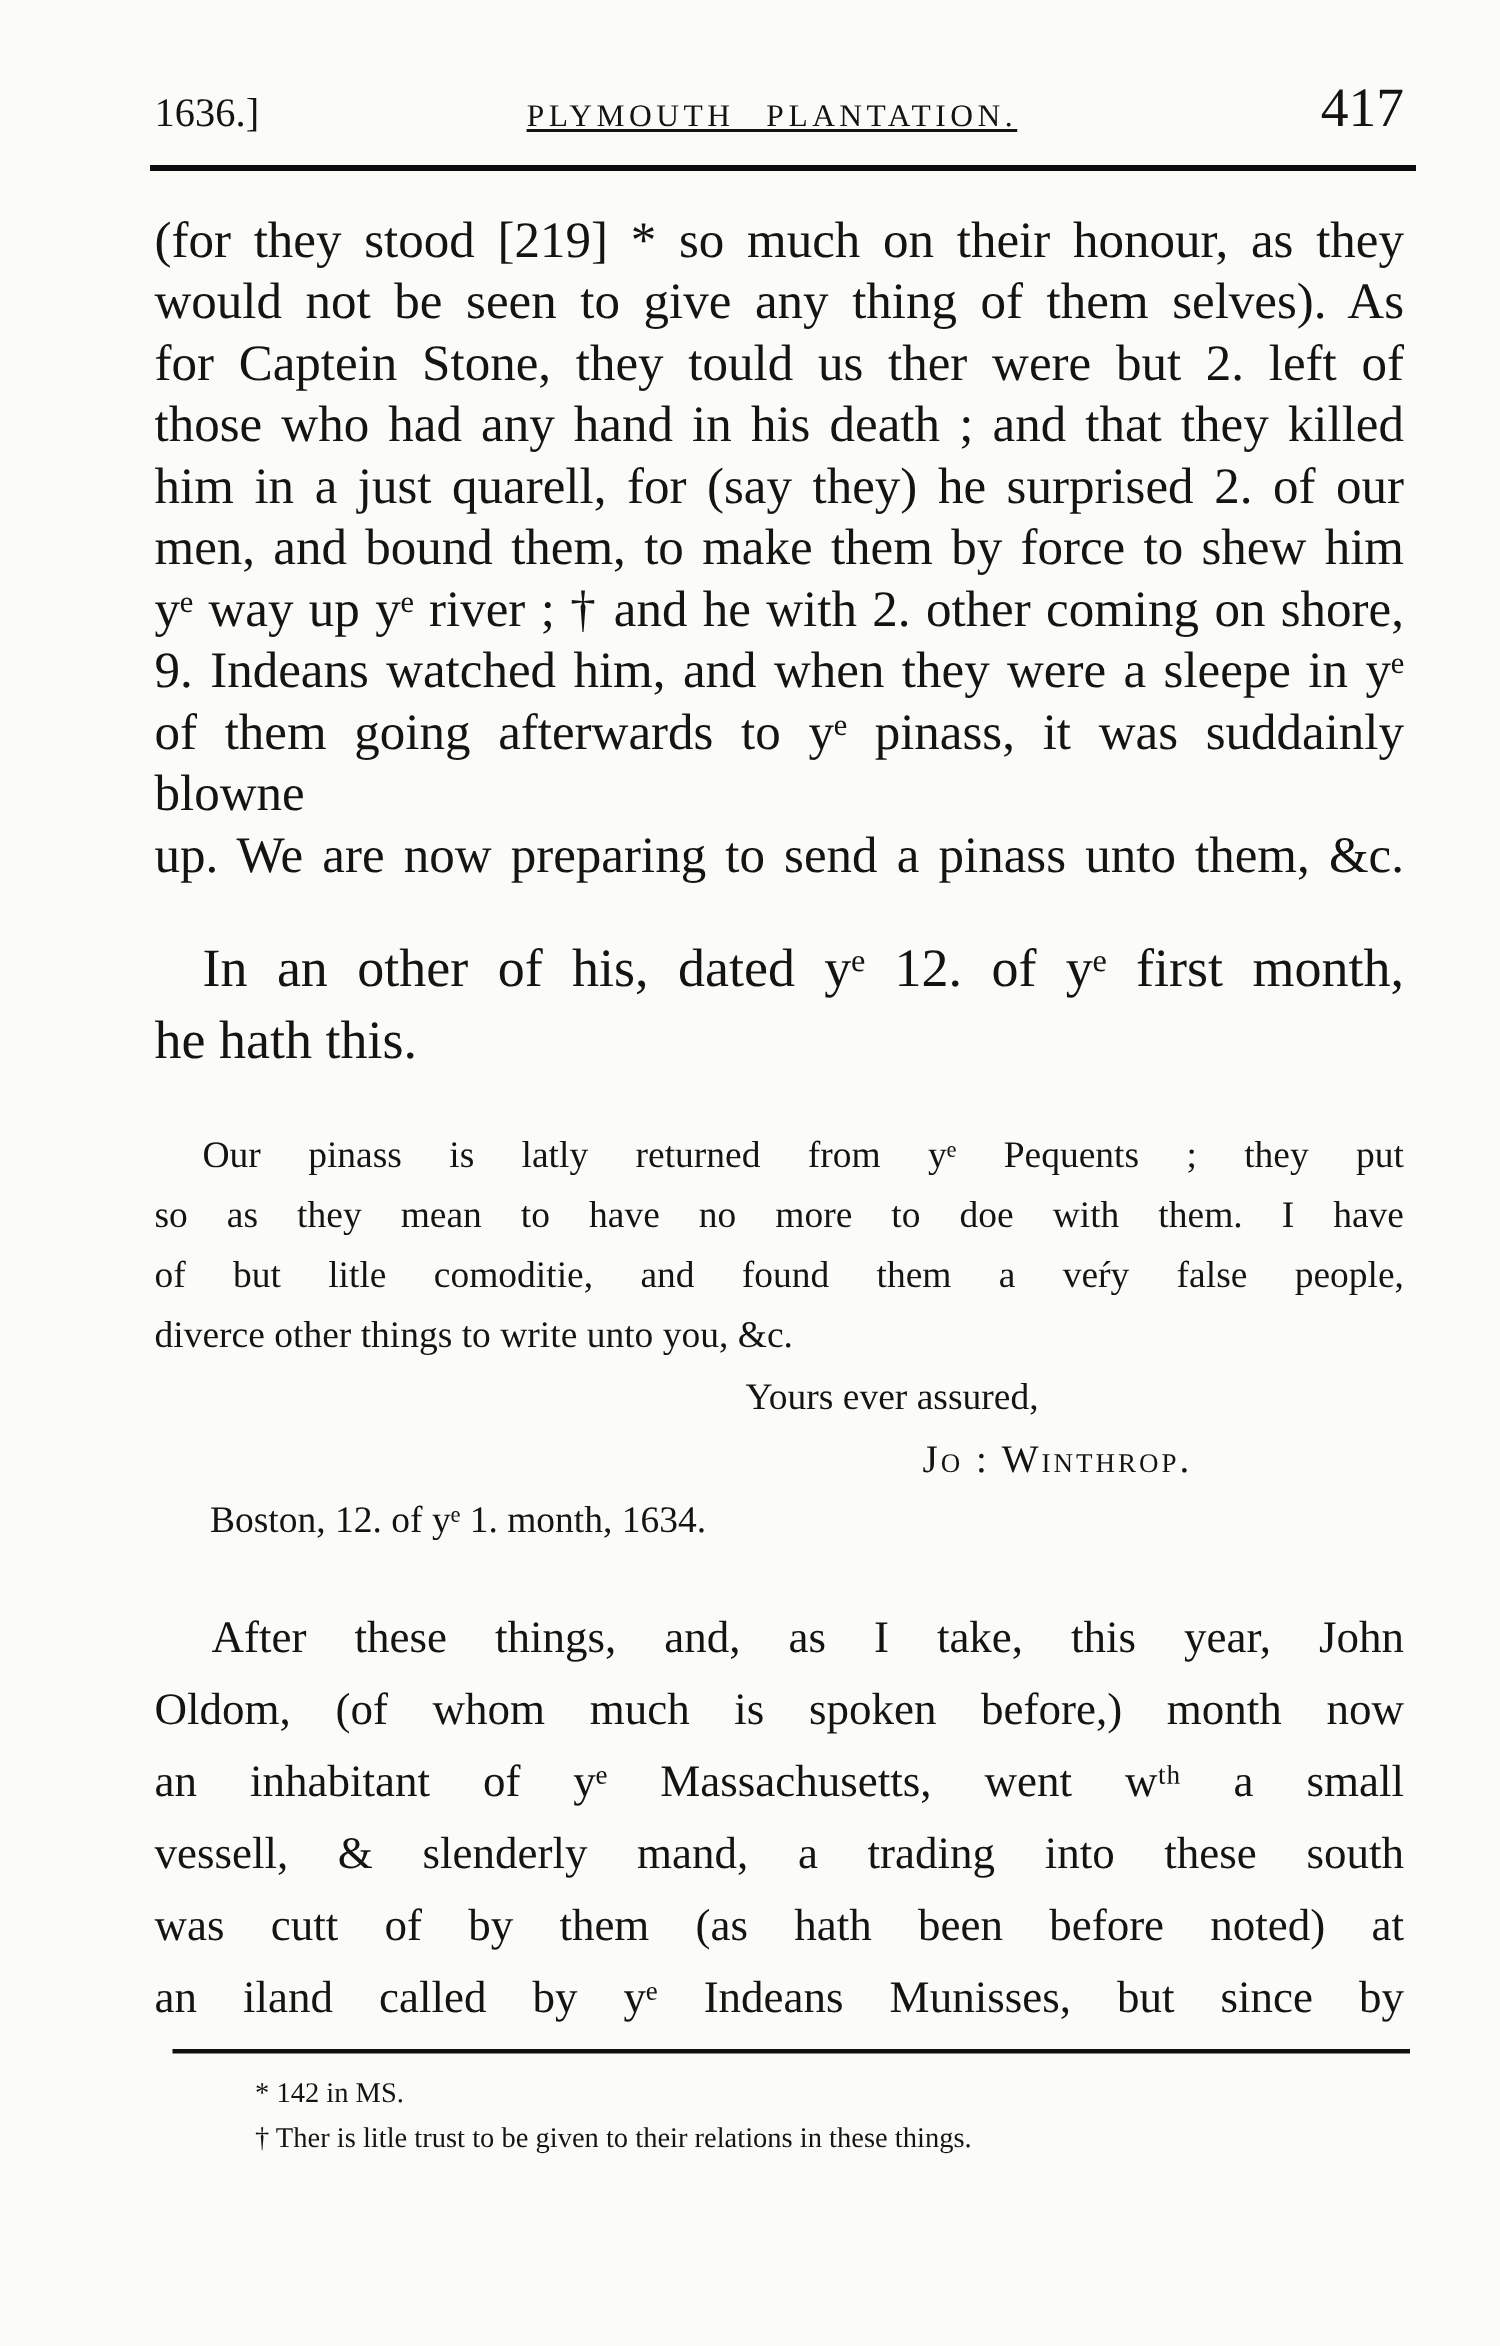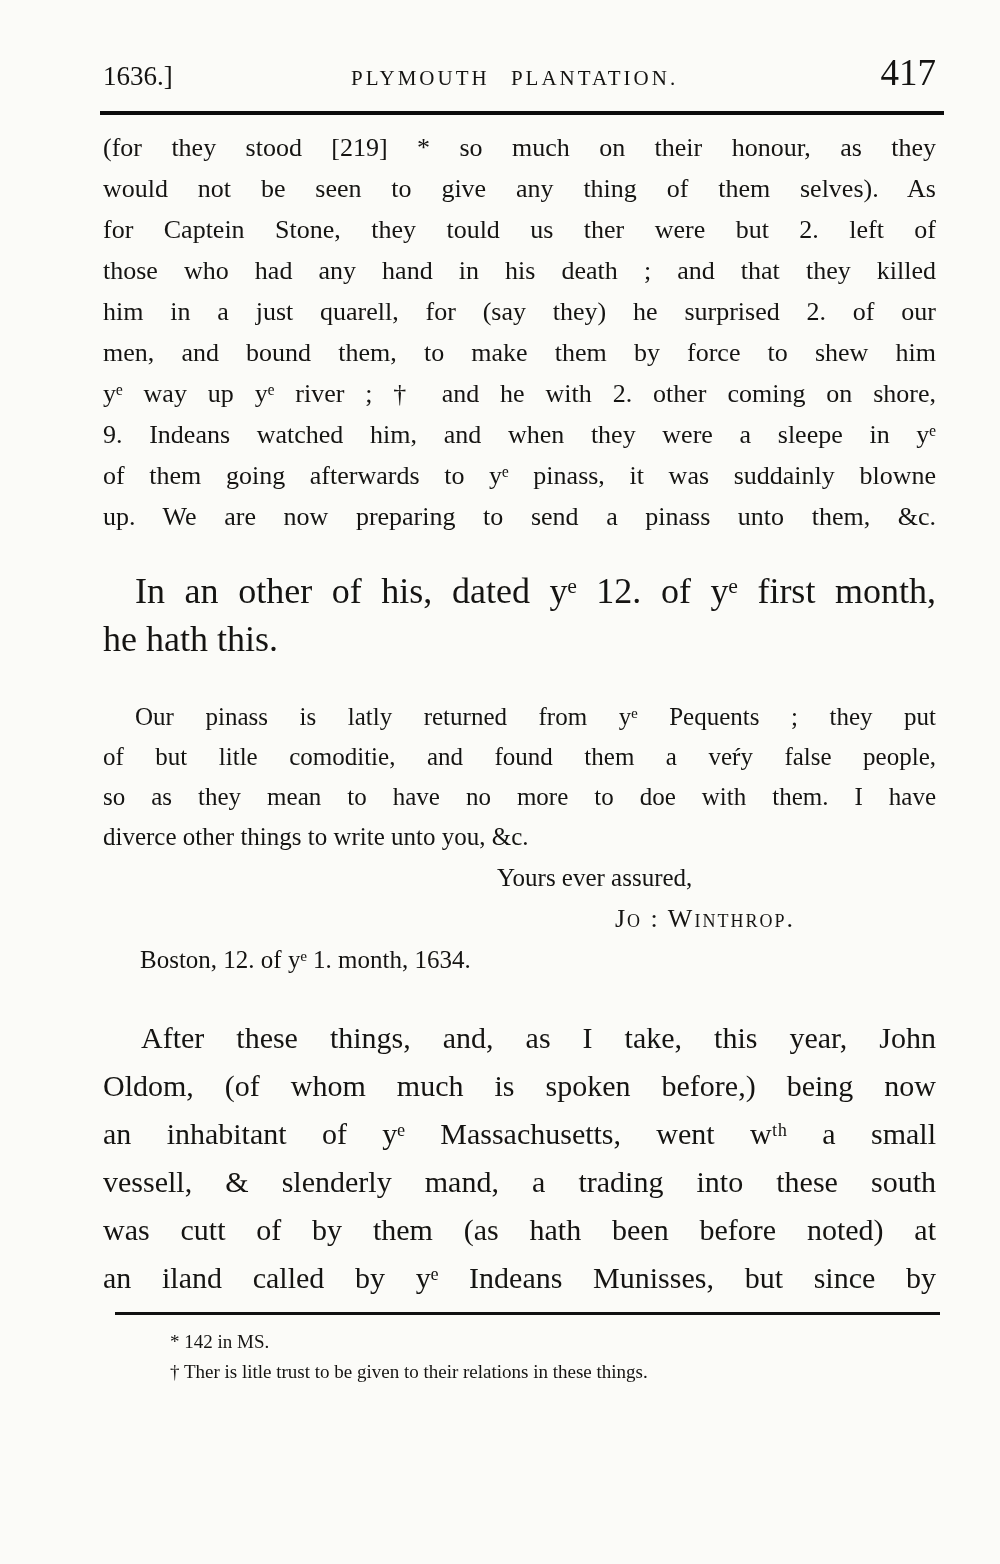--- a/index.html
+++ b/index.html
@@ -10,33 +10,33 @@
     font-family: "Liberation Serif", "DejaVu Serif", serif;
     overflow: hidden;
   }
   .sheet { padding: 56px 64px 0 103px; }
 
   .header-row {
     display: flex; justify-content: space-between; align-items: baseline;
     line-height: 34px;
   }
   .year-marker  { font-size: 27px; }
-  .running-title{ font-size: 21px; letter-spacing: 3px; word-spacing: 13px; transform: translateX(-12px); }
+  .running-title{ font-size: 21px; letter-spacing: 3px; word-spacing: 13px; transform: translateX(-12px); text-decoration: underline; }
   .page-number  { font-size: 37px; }
 
   .head-rule {
     border: none; border-top: 4px solid #0c0c0c;
     margin: 16px -8px 0 -3px;
   }
 
   .tline { text-align: left; }
   .tline.just { text-align: justify; text-align-last: justify; }
   .tline.indent { text-indent: 32px; }
 
-  .p1    { margin-top: 12px; font-size: 26px; line-height: 41px; }
+  .p1    { margin-top: 26px; font-size: 34px; line-height: 41px; }
   .p2    { margin-top: 30px; font-size: 36px; line-height: 48px; }
   .quote { margin-top: 34px; font-size: 25px; line-height: 40px; }
 
   .sig-val  { font-size: 25px; line-height: 41px; padding-left: 394px; }
   .sig-name { font-size: 26px; line-height: 41px; padding-left: 512px;
               font-variant: small-caps; letter-spacing: 2px; }
   .sig-date { font-size: 25px; line-height: 41px; text-indent: 37px; }
 
   .p3 { margin-top: 34px; font-size: 30px; line-height: 48px; }
   .p3 .tline.indent { text-indent: 38px; }
@@ -74,38 +74,38 @@
       <div class="tline just">up.  We are now preparing to send a pinass unto them, &amp;c.</div>
     </div>
 
   <div class="p2">
       <div class="tline just indent">In an other of his, dated yᵉ 12. of yᵉ first month,</div>
       <div class="tline">he hath this.</div>
     </div>
 
   <div class="quote">
       <div class="tline just indent">Our pinass is latly returned from yᵉ Pequents ; they put</div>
+      <div class="tline just">so as they mean to have no more to doe with them.  I have</div>
       <div class="tline just">of but litle comoditie, and found them a veŕy false people,</div>
-      <div class="tline just">so as they mean to have no more to doe with them.  I have</div>
       <div class="tline">diverce other things to write unto you, &amp;c.</div>
     </div>
 
   <div class="sig-val">
     <span>Yours ever assured,</span>
   </div>
   <div class="sig-name">
     <span>Jo : Winthrop.</span>
   </div>
   <div class="sig-date">
     <span>Boston, 12. of yᵉ 1. month, 1634.</span>
   </div>
 
   <div class="p3">
       <div class="tline just indent">After these things, and, as I take, this year, John</div>
-      <div class="tline just">Oldom, (of whom much is spoken before,) being now</div>
+      <div class="tline just">Oldom, (of whom much is spoken before,) month now</div>
       <div class="tline just">an inhabitant of yᵉ Massachusetts, went wᵗʰ a small</div>
       <div class="tline just">vessell, &amp; slenderly mand, a trading into these south</div>
       <div class="tline just">was cutt of by them (as hath been before noted) at</div>
       <div class="tline just">an iland called by yᵉ Indeans Munisses, but since by</div>
     </div>
 
   <hr class="foot-rule">
 
   <div class="footnotes">
       <div class="footnote-line">* 142 in MS.</div>

